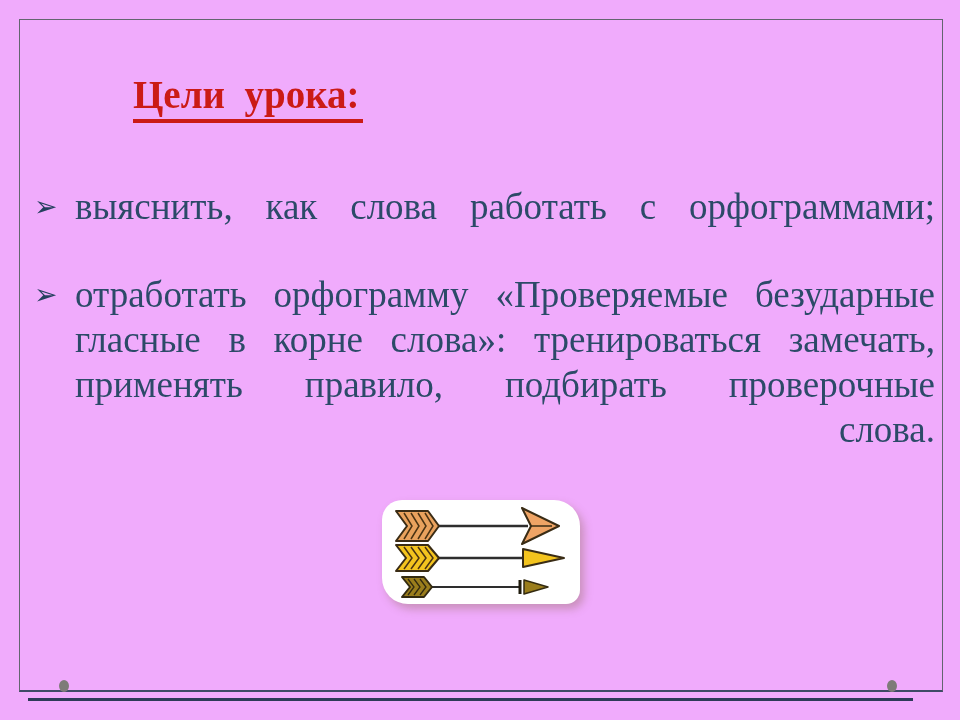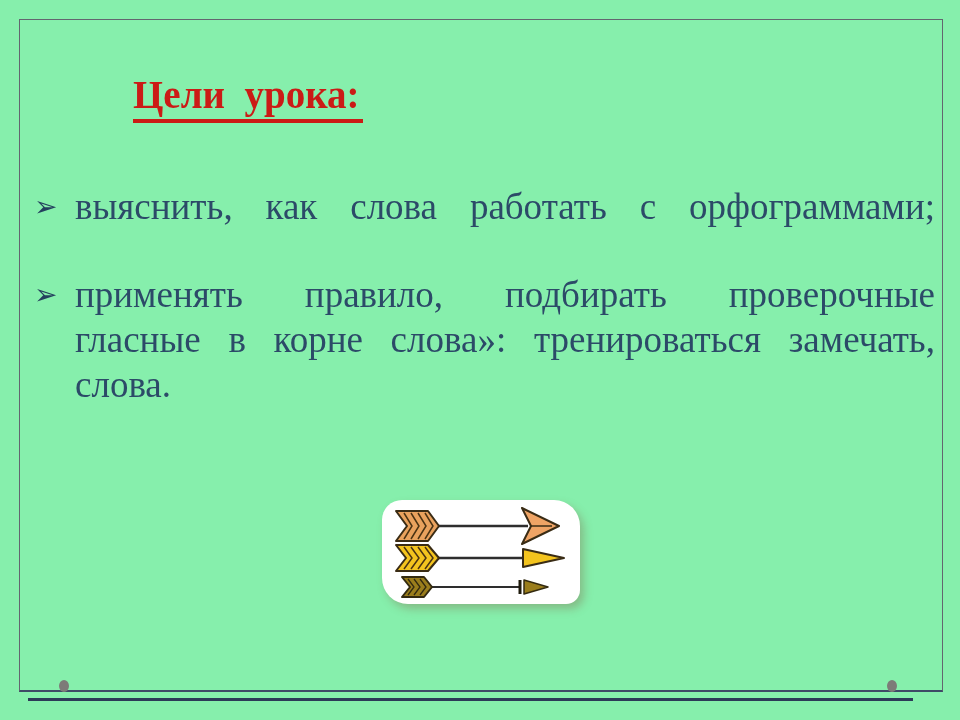--- a/index.html
+++ b/index.html
@@ -1,18 +1,18 @@
 <!DOCTYPE html>
 <html><head>
 <meta charset="utf-8">
 <style>
   html,body{margin:0;padding:0;background:#fcebdc;}
   #slide{
     position:relative;width:960px;height:720px;overflow:hidden;
-    background:#86efac;
+    background:#f0abfc;
     font-family:"Liberation Serif","DejaVu Serif",serif;
   }
   .frame{
     position:absolute;left:19px;top:19px;width:924px;height:673px;
     box-sizing:border-box;
     border:1px solid #63656f;
     border-bottom:2px solid #3e4a66;
     pointer-events:none;
   }
   .title{
@@ -30,21 +30,21 @@
   }
   .bullet-1{top:184px;}
   .bullet-2{top:272px;}
   .marker{
     flex:0 0 41px;width:41px;
     font-family:"DejaVu Sans",sans-serif;
     font-size:28px;line-height:45px;color:#24405e;
   }
   .lines{flex:1;font-size:37px;line-height:45px;}
   .jline{text-align:justify;text-align-last:justify;}
-  .lline{text-align:left;}
+  .lline{text-align:right;}
   .image-card{
     position:absolute;left:382px;top:500px;width:198px;height:104px;
     background:#ffffff;
     border-radius:20px 26px 14px 26px;
     box-shadow:4px 5px 9px rgba(130,95,65,0.35);
   }
   .image-card svg{display:block;width:198px;height:104px;}
   .dot{
     position:absolute;top:680px;width:10px;height:12px;border-radius:50%;
     background:#7d7b78;
@@ -68,22 +68,23 @@
   <div class="bullet bullet-1">
     <span class="marker">➢</span>
     <div class="lines">
       <div class="jline">выяснить, как слова работать с орфограммами;</div>
     </div>
   </div>
 
   <div class="bullet bullet-2">
     <span class="marker">➢</span>
     <div class="lines">
+      <div class="jline">отработать орфограмму «Проверяемые безударные</div>
+      <div class="jline">гласные в корне слова»: тренироваться замечать,</div>
       <div class="jline">применять правило, подбирать проверочные</div>
-      <div class="jline">гласные в корне слова»: тренироваться замечать,</div>
       <div class="lline">слова.</div>
     </div>
   </div>
 
   <div class="image-card">
     <svg viewBox="0 0 198 104" xmlns="http://www.w3.org/2000/svg">
 
       <g>
         <line x1="50" y1="26" x2="146" y2="26" stroke="#2e2e2e" stroke-width="2.5"></line>
         <path d="M14,11 L46,11 L57,26 L46,41 L14,41 L25,26 Z" fill="#e9a25d" stroke="#3a2c15" stroke-width="2" stroke-linejoin="round"></path>

